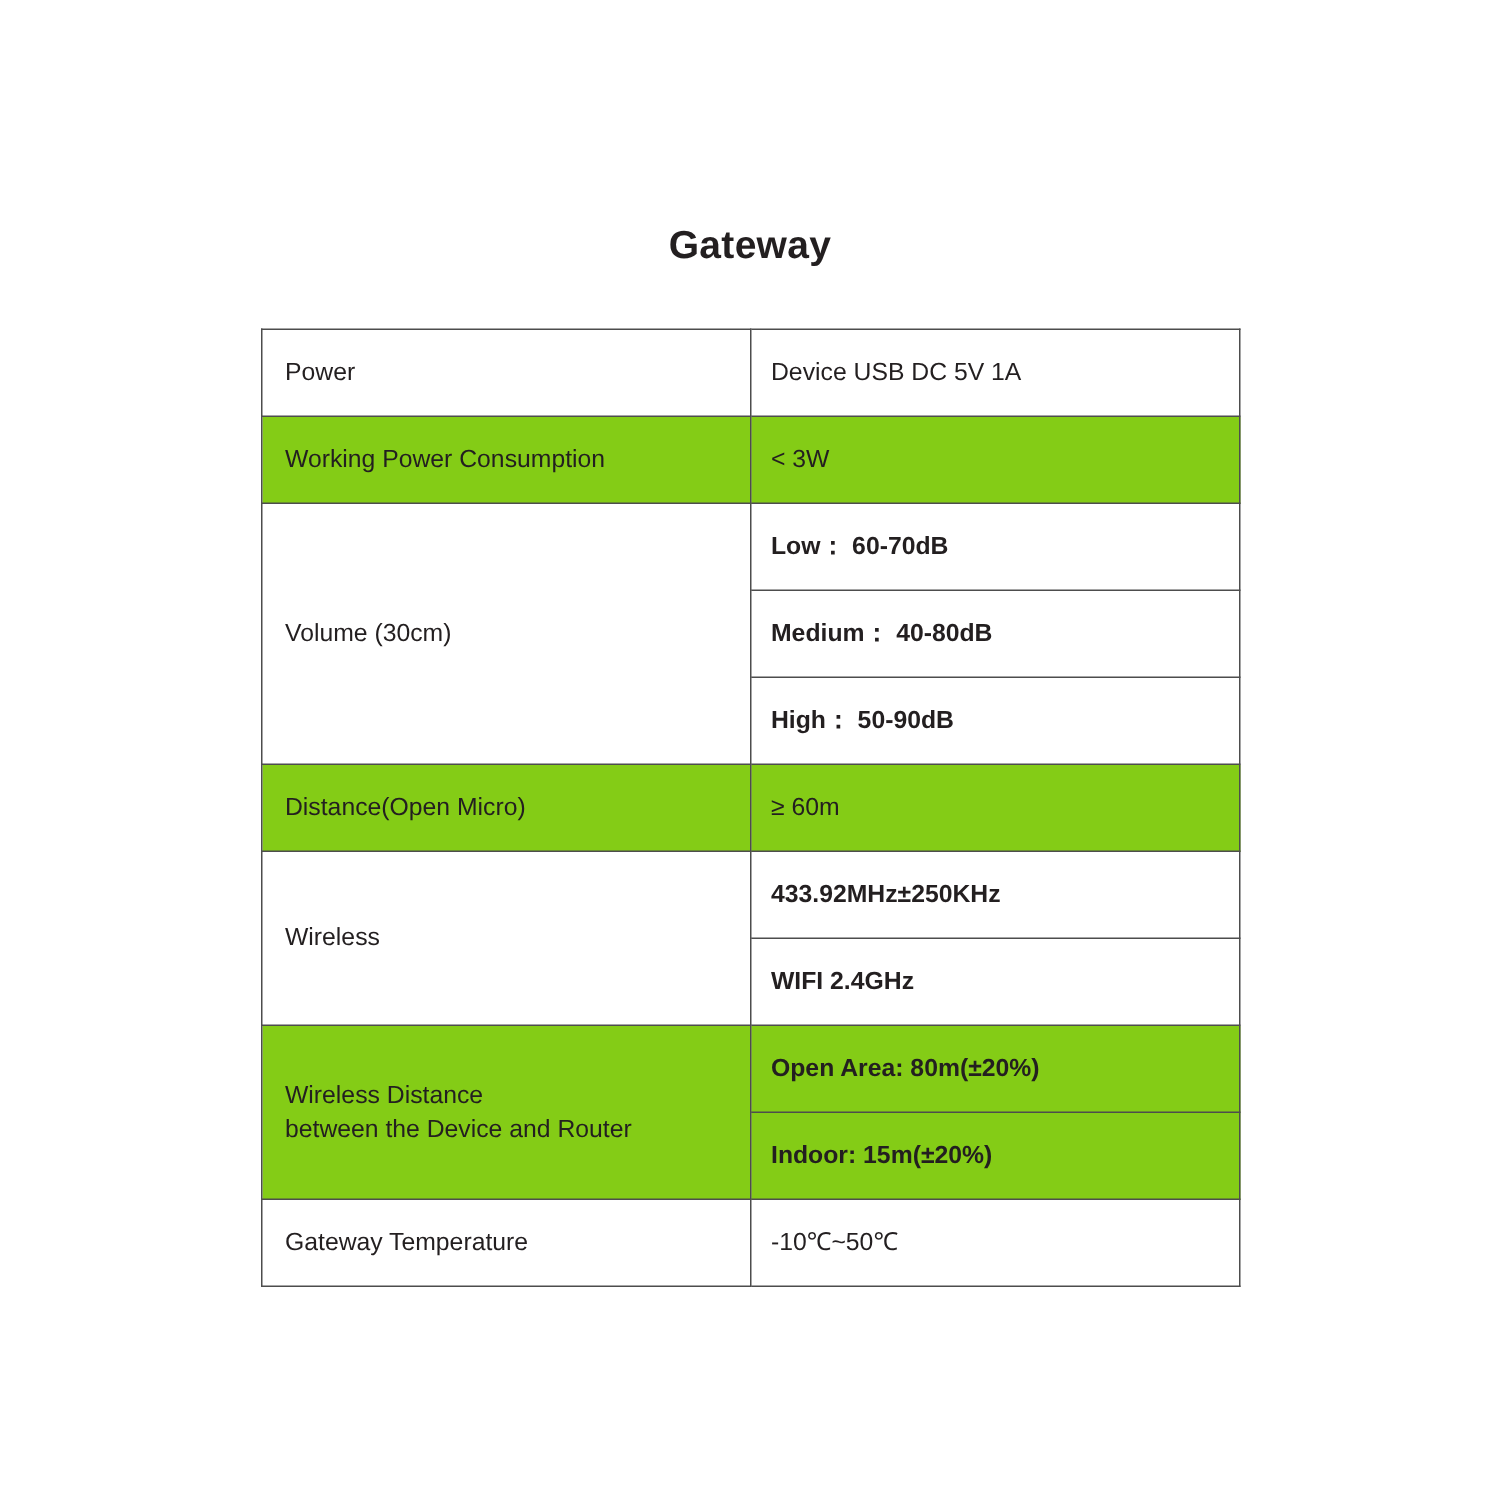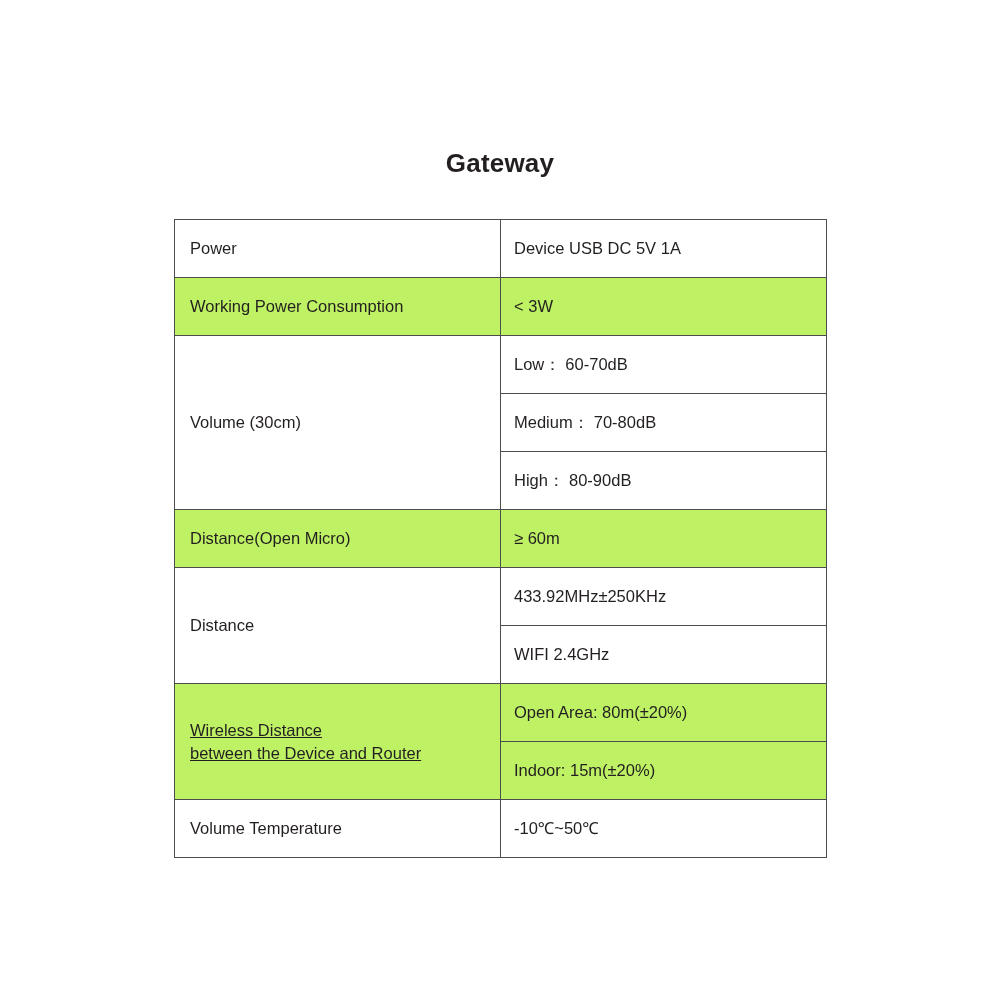--- a/index.html
+++ b/index.html
@@ -62,31 +62,31 @@
   .spec-table td.label {
     padding-left: 15px;
   }
 
   .spec-table td.value {
     padding-left: 13px;
   }
 
   
   .spec-table td.shaded {
-    background: #bef264;
+    background: #84cc16;
   }
 
   
   .h-single { height: 57px; }
-  .h-sub    { height: 57px; }
+  .h-sub    { height: 57px; font-weight: bold; }
   .h-tall3  { height: 171px; }
   .h-tall2  { height: 114px; }
 
   .nowrap { white-space: nowrap; }
-  .multiline { white-space: pre-line; text-decoration: underline; }
+  .multiline { white-space: pre-line; }
 </style>
 </head>
 <body>
 
 <div class="page">
 
   <div class="title">Gateway</div>
 
   <table class="spec-table">
     <colgroup>
@@ -103,49 +103,49 @@
       <tr>
         <td class="label h-single shaded">Working Power Consumption</td>
         <td class="value h-single shaded">&lt; 3W</td>
       </tr>
 
       <tr>
         <td class="label h-tall3" rowspan="3">Volume (30cm)</td>
         <td class="value h-sub">Low： 60-70dB</td>
       </tr>
       <tr>
-        <td class="value h-sub">Medium： 70-80dB</td>
+        <td class="value h-sub">Medium： 40-80dB</td>
       </tr>
       <tr>
-        <td class="value h-sub">High： 80-90dB</td>
+        <td class="value h-sub">High： 50-90dB</td>
       </tr>
 
       <tr>
         <td class="label h-single shaded">Distance(Open Micro)</td>
         <td class="value h-single shaded">≥ 60m</td>
       </tr>
 
       <tr>
-        <td class="label h-tall2" rowspan="2">Distance</td>
+        <td class="label h-tall2" rowspan="2">Wireless</td>
         <td class="value h-sub nowrap">433.92MHz±250KHz</td>
       </tr>
       <tr>
         <td class="value h-sub nowrap">WIFI 2.4GHz</td>
       </tr>
 
       <tr>
         <td class="label h-tall2 shaded multiline" rowspan="2">Wireless Distance
 between the Device and Router</td>
         <td class="value h-sub shaded nowrap">Open Area: 80m(±20%)</td>
       </tr>
       <tr>
         <td class="value h-sub shaded nowrap">Indoor: 15m(±20%)</td>
       </tr>
 
       <tr>
-        <td class="label h-single">Volume Temperature</td>
+        <td class="label h-single">Gateway Temperature</td>
         <td class="value h-single">-10℃~50℃</td>
       </tr>
 
     </tbody>
   </table>
 
 </div>
 
 </body></html>

